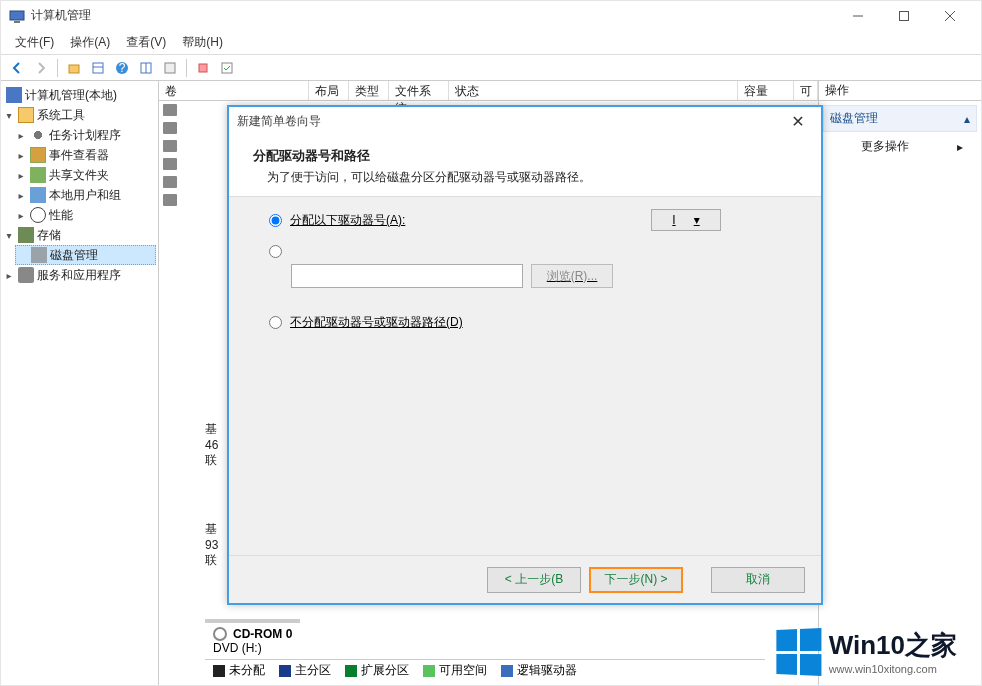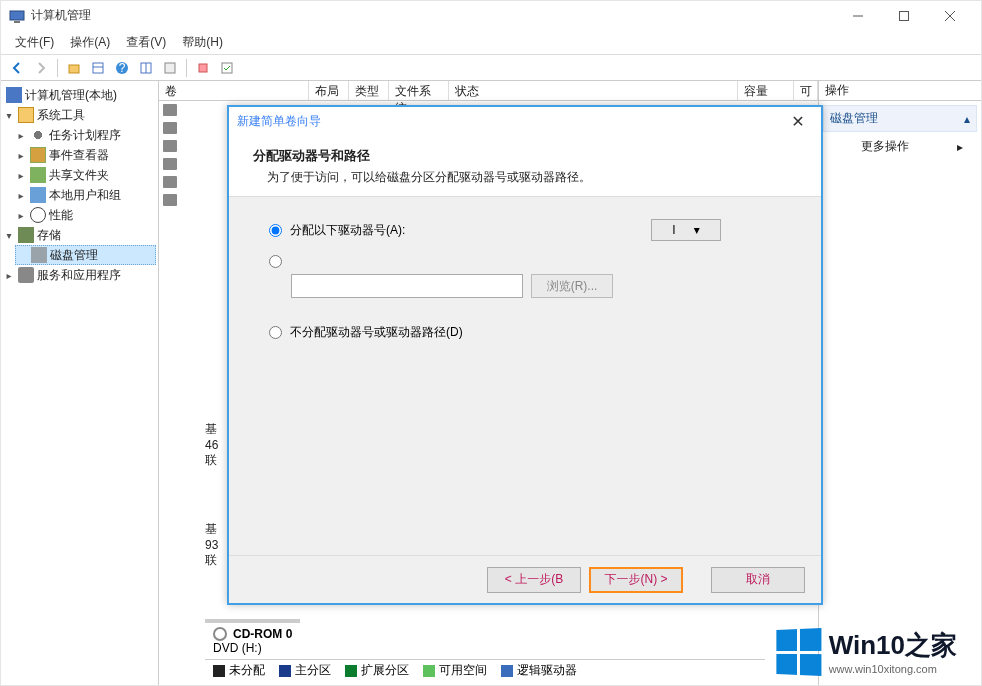--- a/index.html
+++ b/index.html
@@ -35,37 +35,37 @@
 
 .actions { width: 162px; }
 .actions-header { height: 20px; display: flex; align-items: center; padding: 2px 6px; border-bottom: 1px solid #ccc; background: #fff; color: #222; }
 .actions-body { padding: 4px; }
 .actions-title { background: #eef3fb; padding: 4px 6px; display: flex; justify-content: space-between; align-items: center; border: 1px solid #dbe6f4; color: #1a4e8a; font-size: 12px; }
 .actions-item { padding: 6px 14px; display: flex; justify-content: space-between; align-items: center; color: #222; margin-left: 24px; }
 
 
 .wizard { position: absolute; left: 226px; top: 104px; width: 596px; height: 500px; border: 2px solid #409fe7; background: #f0f0f0; box-shadow: 0 0 8px rgba(0,0,0,0.25); }
 .wiz-title { height: 28px; display: flex; align-items: center; padding: 0 8px; background: #fff; }
-.wiz-title .t { flex: 1; color: #3b82f6; font-size: 12px; }
+.wiz-title .t { flex: 1; color: #404040; font-size: 12px; }
 .wiz-close { width: 30px; text-align: center; font-size: 16px; color: #333; }
 .wiz-header { padding: 12px 24px 10px; background: #fff; border-bottom: 1px solid #ddd; }
 .wiz-header .h1 { font-weight: bold; color: #222; font-size: 13px; }
 .wiz-header .h2 { margin-top: 4px; color: #222; font-size: 12px; padding-left: 14px; }
-.wiz-body { padding: 22px 40px; }
+.wiz-body { padding: 12px 40px; text-decoration: underline; }
 .radio-row { display: flex; align-items: center; margin-bottom: 6px; }
 .radio-row input[type=radio] { margin-right: 8px; }
 .drive-select { width: 70px; height: 22px; border: 1px solid #aaa; background: #eaeaea; margin-left: auto; margin-right: 60px; text-align: center; display: flex; align-items: center; justify-content: center; }
 .drive-select span:last-child { margin-left: 18px; }
 .ntfs-row { margin-top: 14px; }
 .path-row { display: flex; gap: 8px; margin-left: 22px; }
 .path-input { width: 232px; height: 24px; border: 1px solid #aaa; background: #fff; }
 .browse-btn { width: 82px; height: 24px; border: 1px solid #bbb; background: #eaeaea; color: #888; }
 .opt3 { margin-top: 26px; }
 .wiz-footer { position: absolute; bottom: 0; left: 0; right: 0; height: 48px; display: flex; align-items: center; justify-content: flex-end; padding: 0 16px; gap: 8px; border-top: 1px solid #ddd; background: #f0f0f0; }
-.wiz-btn { width: 94px; height: 26px; border: 1px solid #aaa; background: #e5e5e5; color: #be185d; display: flex; align-items: center; justify-content: center; }
+.wiz-btn { width: 94px; height: 26px; border: 1px solid #aaa; background: #e5e5e5; color: #15803d; display: flex; align-items: center; justify-content: center; }
 .wiz-btn.primary { border: 2px solid #ff8c1a; background: #e5e5e5; }
 .wiz-btn.cancel { margin-left: 20px; }
 
 
 .watermark { position: absolute; right: 24px; bottom: 10px; display: flex; align-items: center; gap: 8px; }
 .wm-text .big { font-size: 26px; font-weight: bold; color: #0f172a; }
 .wm-text .small { font-size: 11px; color: #666; }
 .win-logo { width: 46px; height: 46px; display: grid; grid-template-columns: 1fr 1fr; grid-template-rows: 1fr 1fr; gap: 3px; transform: perspective(120px) rotateY(-12deg); }
 .win-logo div { background: #0a84d8; }
 

